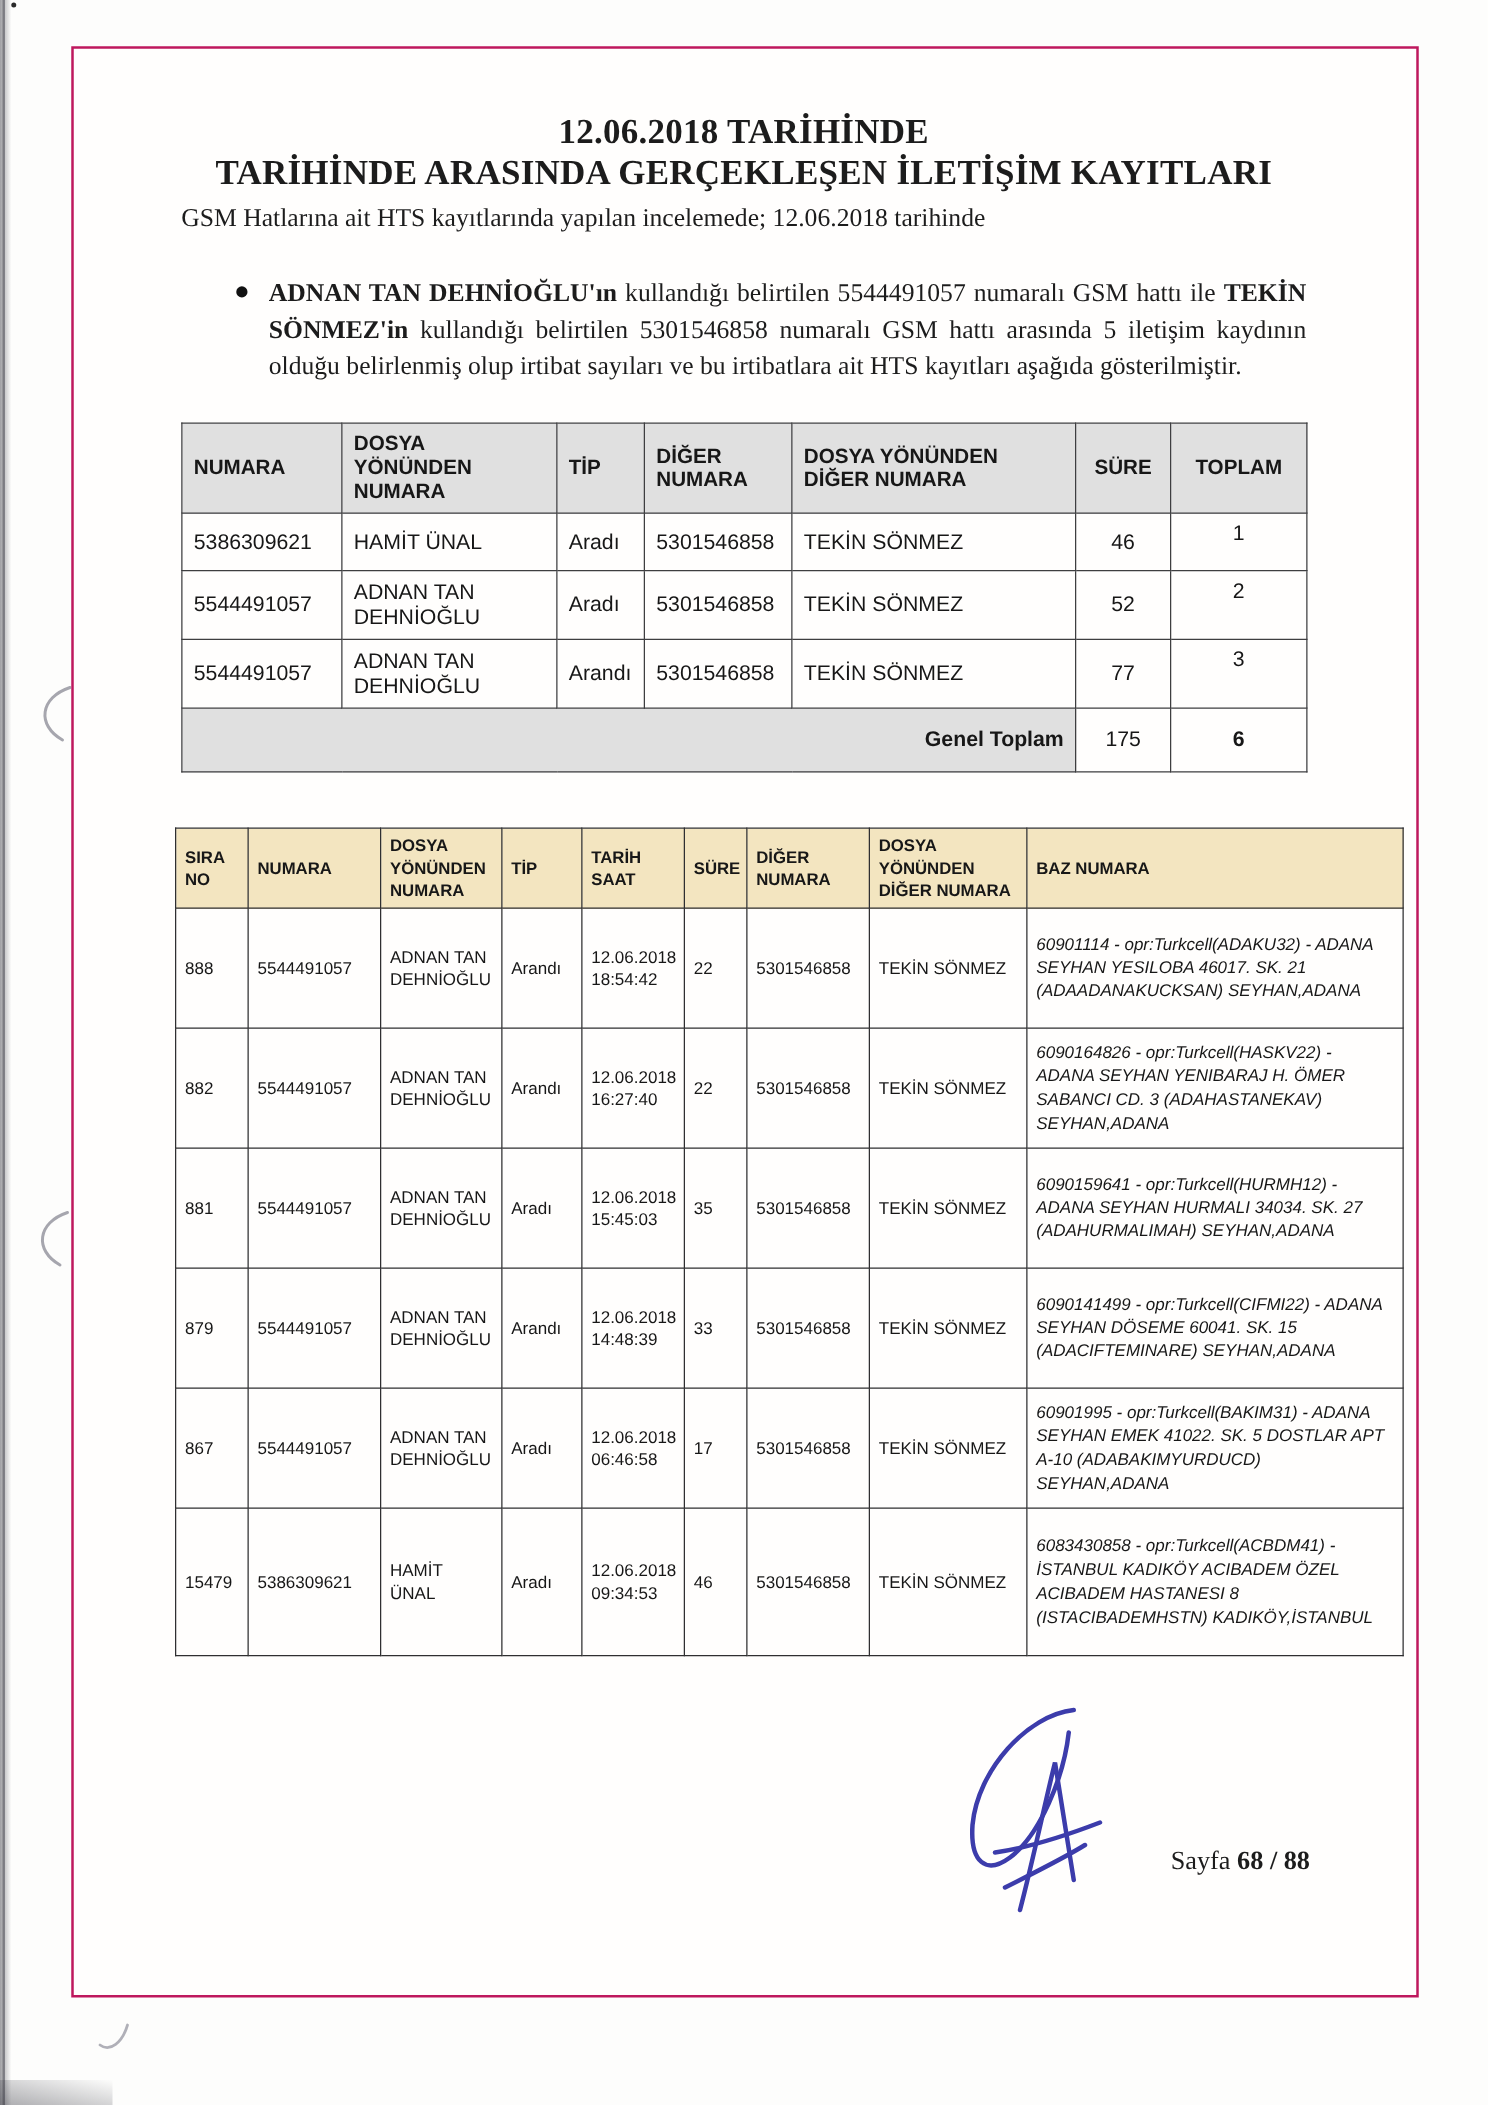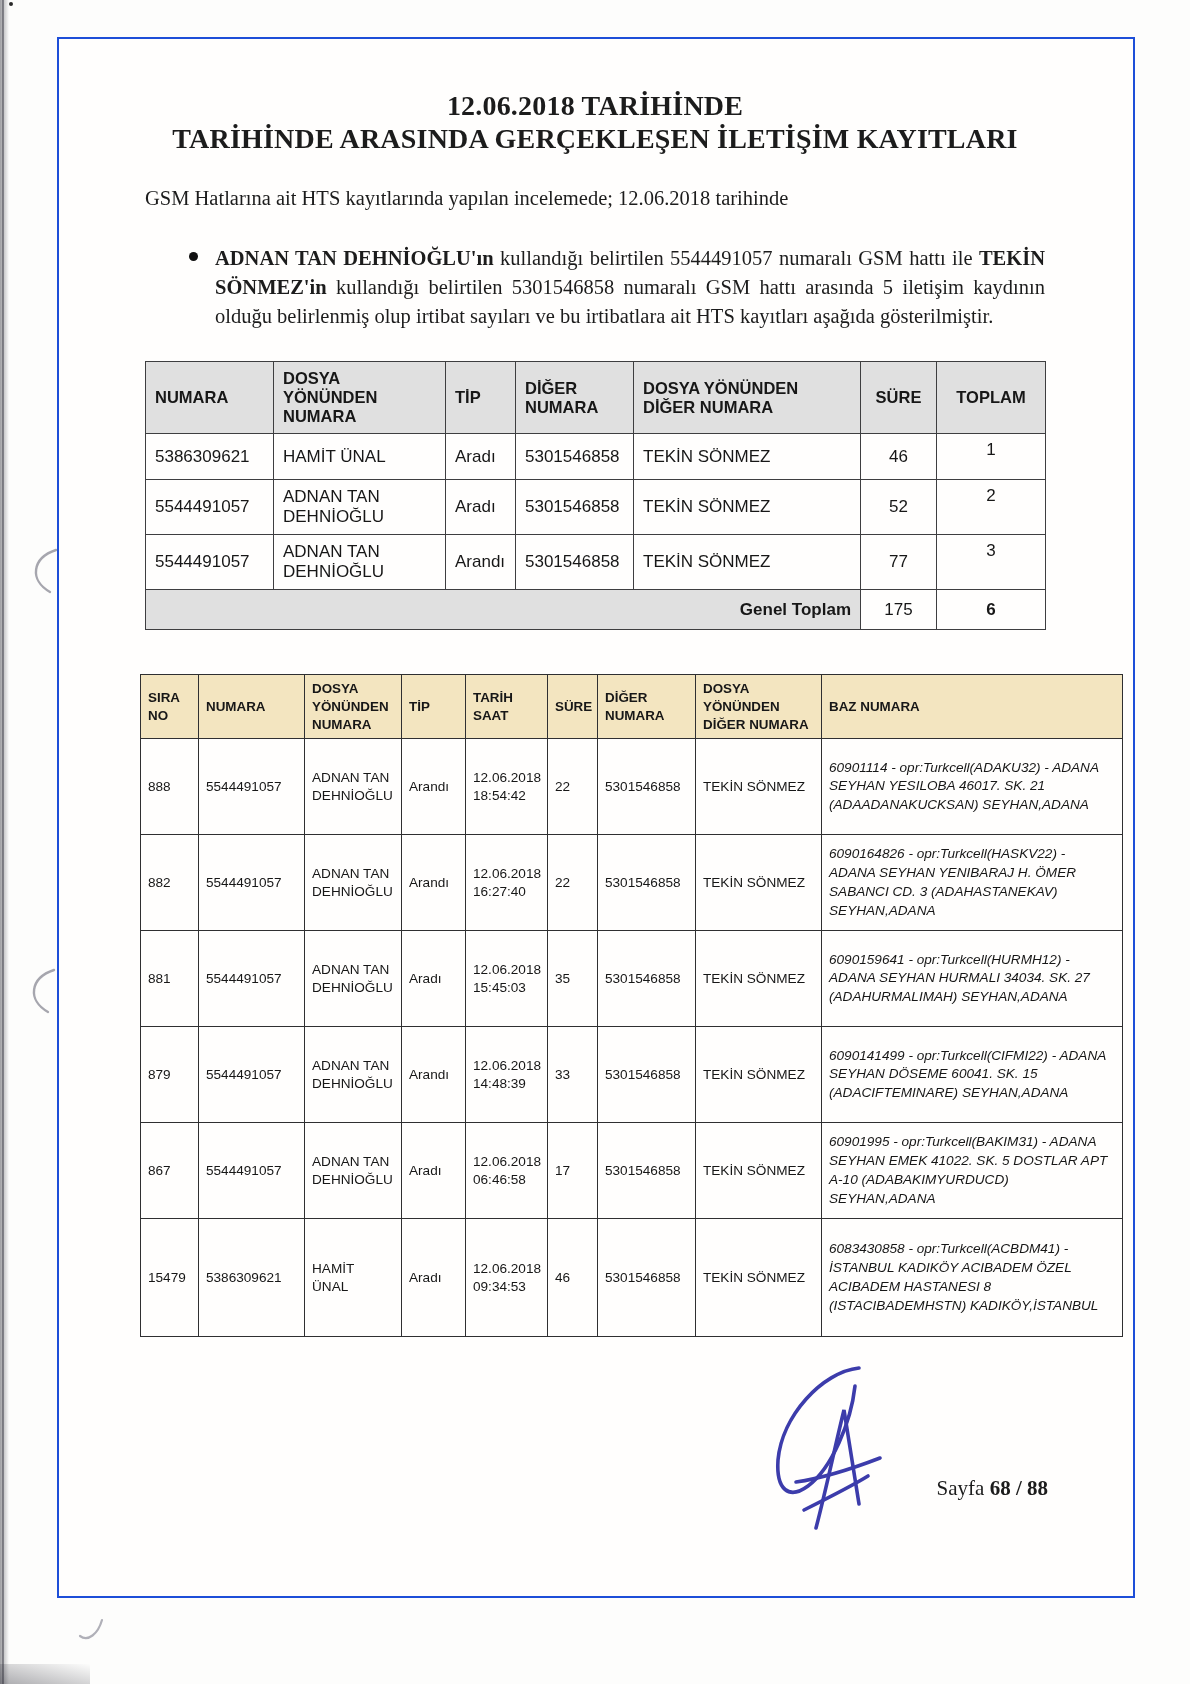--- a/index.html
+++ b/index.html
@@ -14,26 +14,26 @@
     background:linear-gradient(to right,rgba(45,45,55,.45),rgba(45,45,55,0));}
   .edge-line{position:absolute;left:2px;top:0;width:2px;height:1684px;background:rgba(60,60,70,.5);}
   .corner-smudge{position:absolute;left:0;top:1664px;width:90px;height:20px;
     background:linear-gradient(to top right,rgba(50,50,60,.4),rgba(50,50,60,0));}
   .speck{position:absolute;left:9px;top:2px;width:4px;height:4px;border-radius:50%;background:#2a2a2a;}
   .scan-mark{position:absolute;}
 
   
   .frame{
     position:absolute;left:57px;top:37px;width:1078px;height:1561px;
-    border:2px solid #1d4ed8;background:#fffefd;box-sizing:border-box;
+    border:2px solid #be185d;background:#fffefd;box-sizing:border-box;
   }
   .content{padding:50px 88px 0 86px;}
 
   .title{ text-align:center;font-weight:bold;font-size:28px;line-height:1.18;letter-spacing:.2px;}
-  .intro{ margin-top:32px;font-size:20.5px;}
+  .intro{ margin-top:9px;font-size:20.5px;}
 
   ul.points{margin:34px 0 0 0;padding:0 0 0 44px;list-style:none;}
   ul.points li{position:relative;font-size:20.5px;line-height:1.42;text-align:justify;margin-bottom:26px;padding-left:26px;}
   ul.points li .bullet-dot{position:absolute;left:0;top:8px;width:9px;height:9px;border-radius:50%;background:#111;}
 
   table{border-collapse:collapse;table-layout:fixed;color:#171717;}
   .summary-table{width:900px;margin-top:30px;font-family:"Liberation Sans",sans-serif;font-size:17px;}
   .summary-table th{background:#e0e0e0;font-weight:bold;text-align:left;font-size:16.5px;line-height:1.15;}
   .summary-table th,.summary-table td{border:1.7px solid #3e3e40;padding:7px 9px;vertical-align:middle;}
   .summary-table th.c,.summary-table td.c{text-align:center;}
@@ -128,21 +128,21 @@
       </tr>
       <tr class="data-row">
         <td>5544491057</td>
         <td>ADNAN TAN DEHNİOĞLU</td>
         <td>Arandı</td>
         <td>5301546858</td>
         <td>TEKİN SÖNMEZ</td>
         <td class="c">77</td>
         <td class="c toplam">3</td>
       </tr>
-      <tr style="height:40px;margin-left:40px;">
+      <tr style="height:51px;margin-left:40px;">
         <td colspan="5" class="genel-label">Genel Toplam</td>
         <td class="genel-val">175</td>
         <td class="genel-val b">6</td>
       </tr>
     </tbody>
       </table>
 
     <table class="detail-table">
       <colgroup>
           <col style="width:58px">

